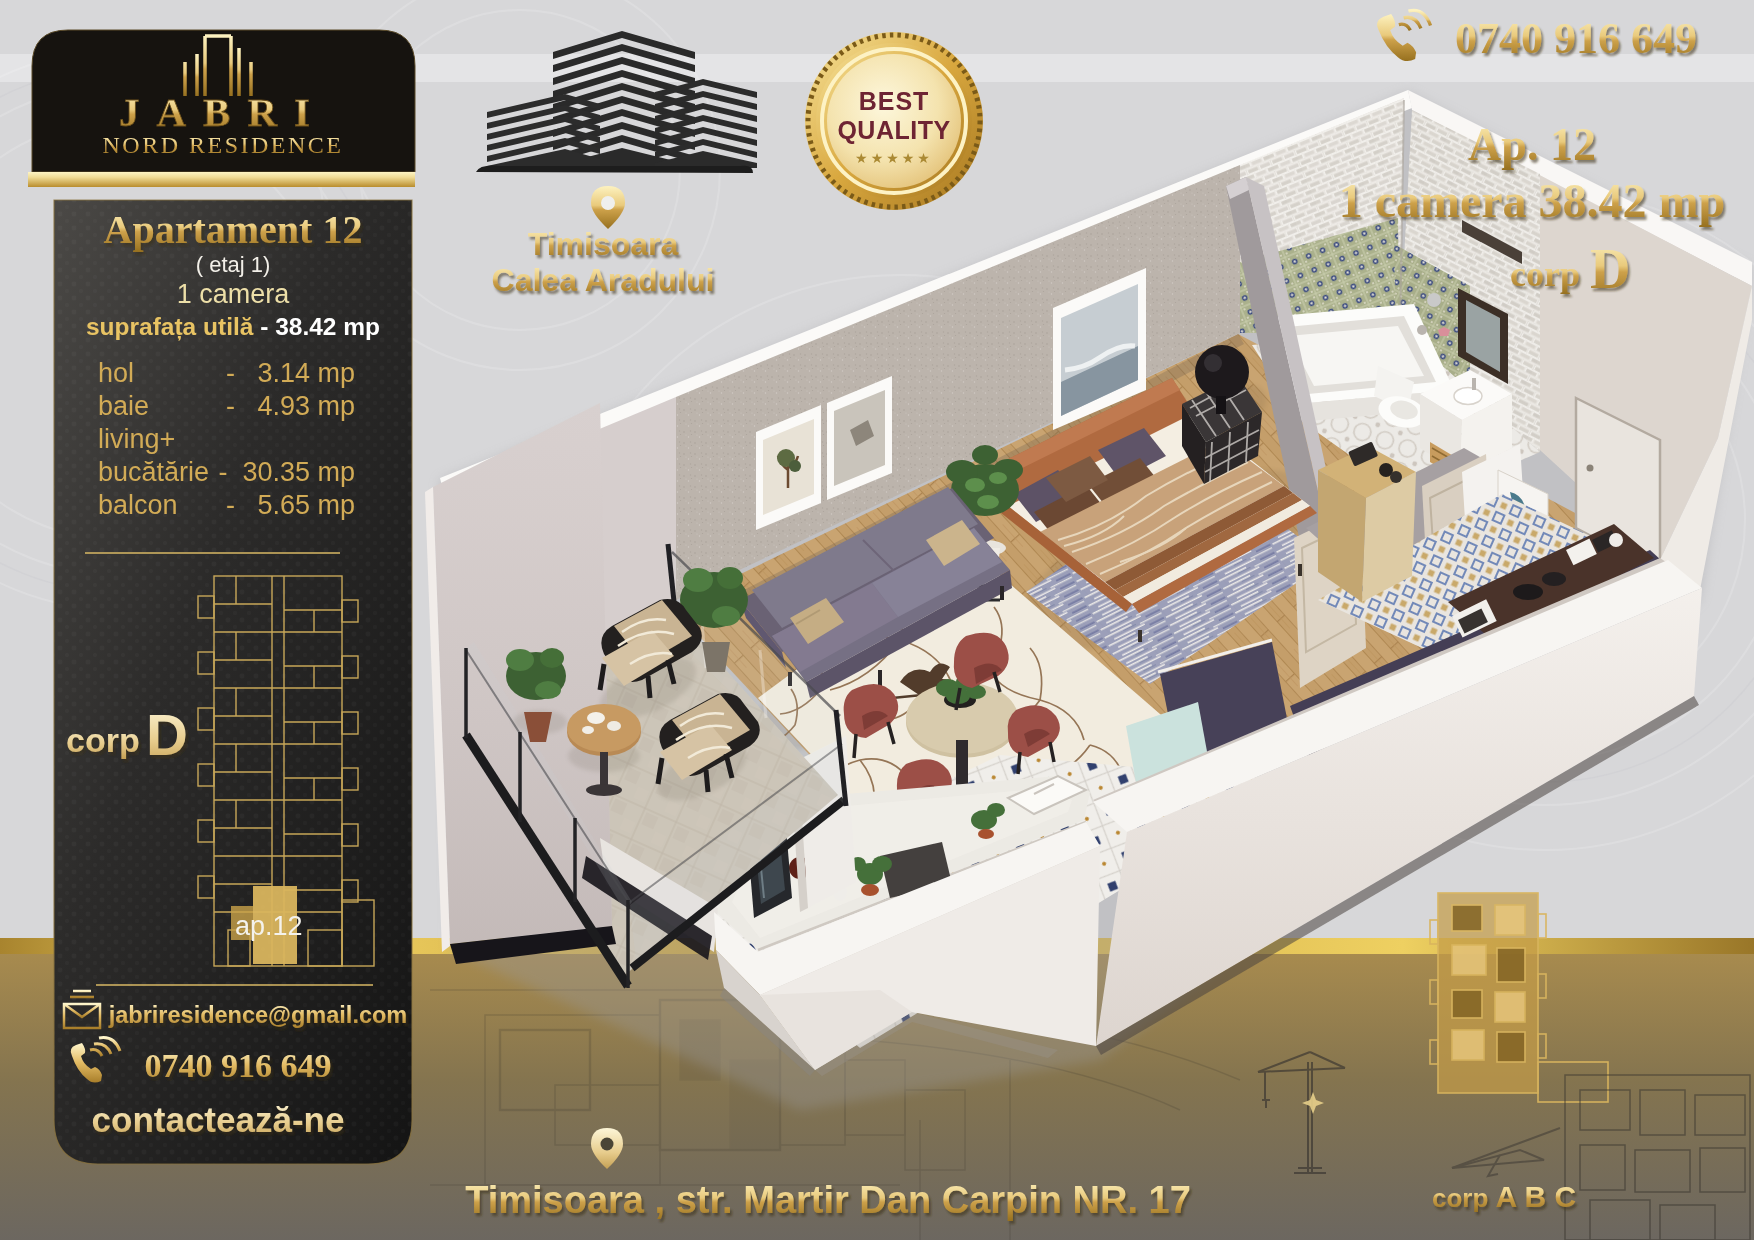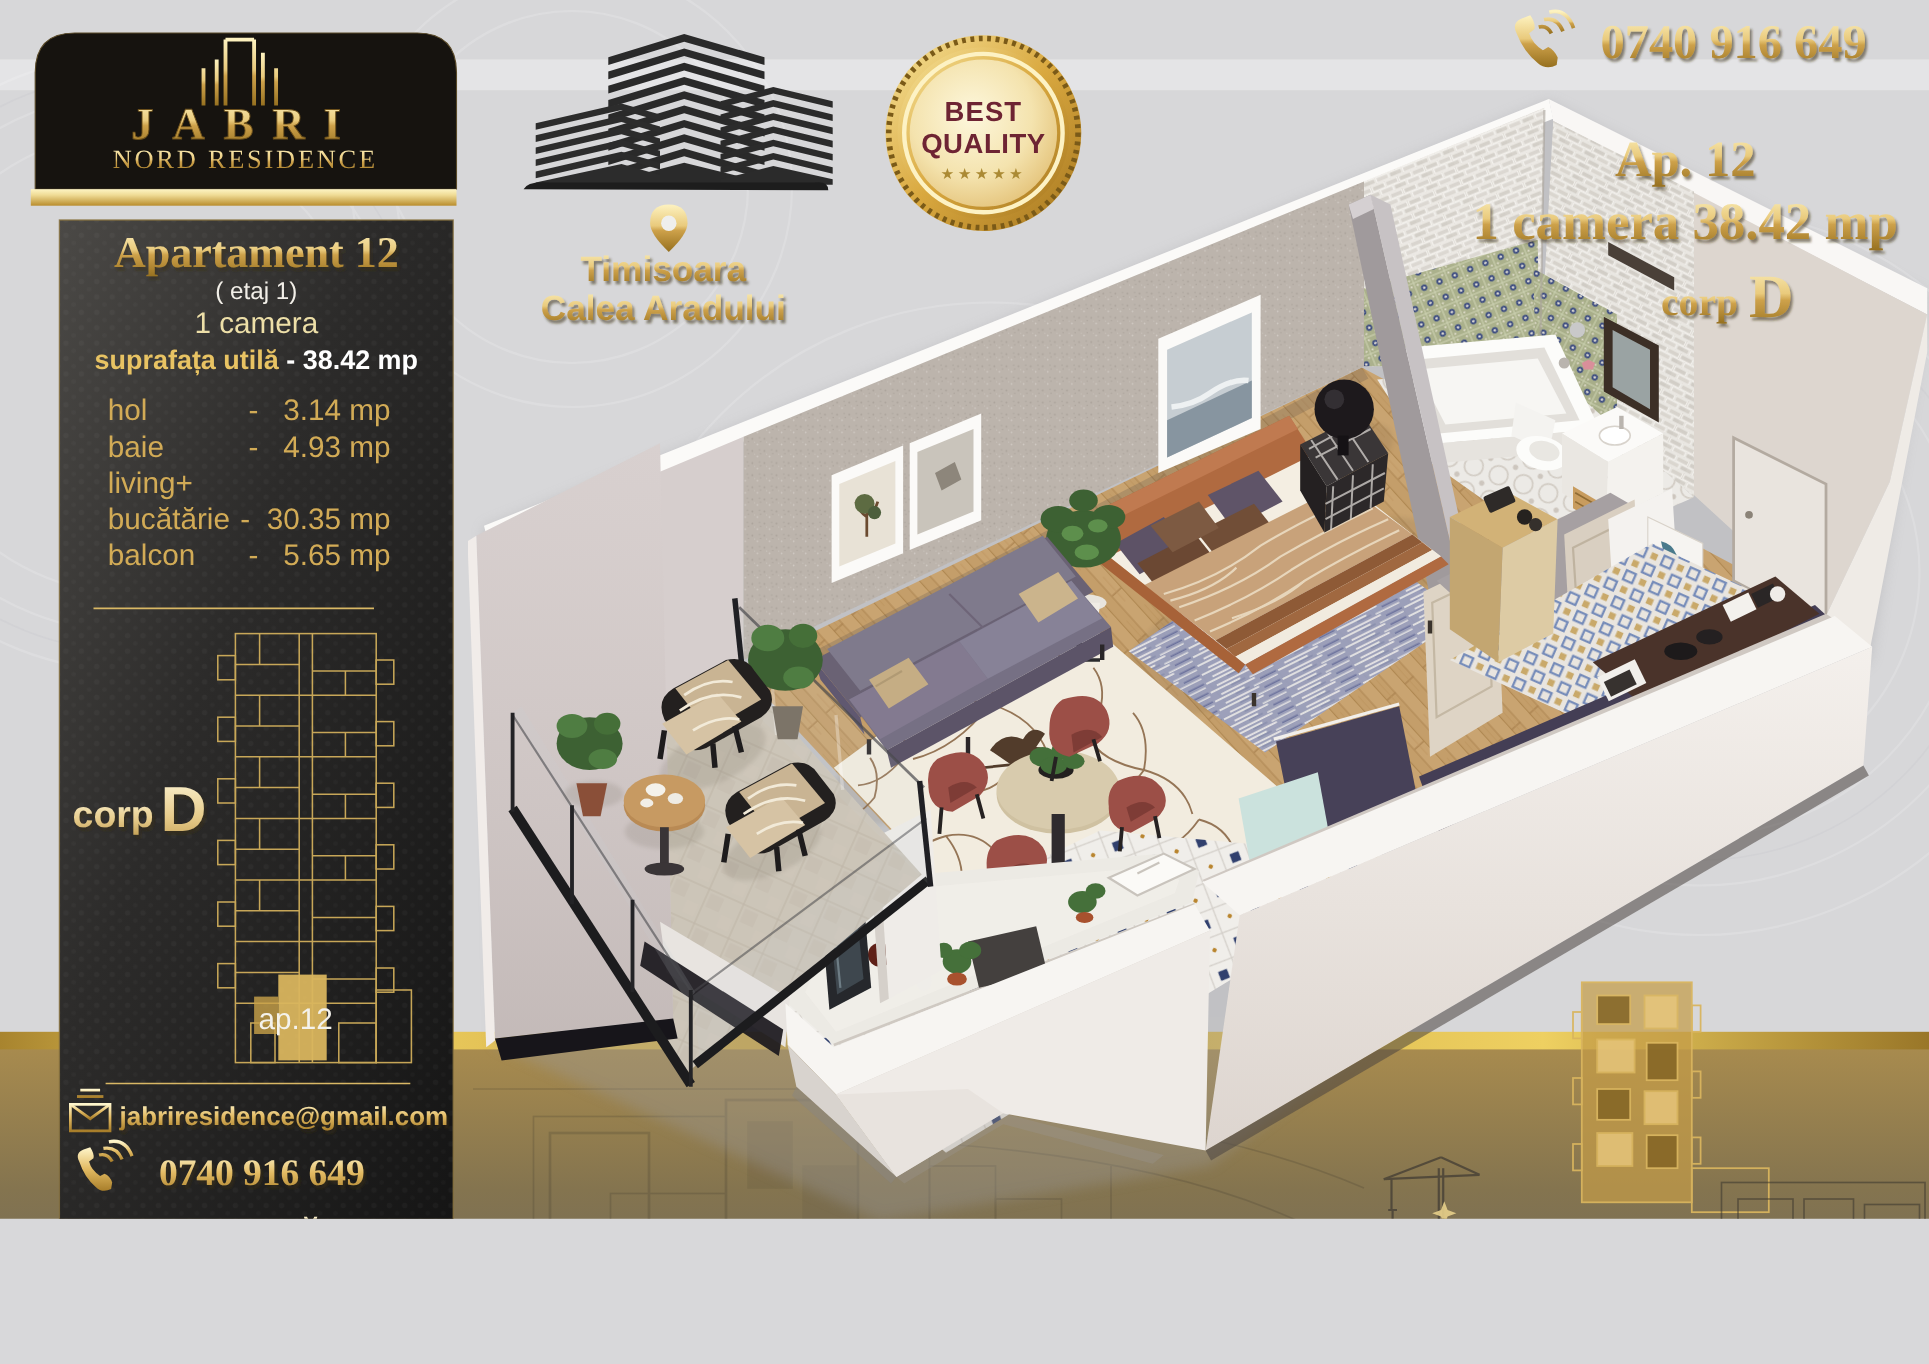--- a/index.html
+++ b/index.html
@@ -1,16 +1,16 @@
 <!DOCTYPE html>
 <html><head>
 <meta charset="utf-8">
 <style>
 html,body{margin:0;padding:0;background:#d8d8da;}
-#page{position:relative;width:1754px;height:1108px;overflow:hidden;font-family:"Liberation Sans",sans-serif;}
+#page{position:relative;width:1754px;height:1240px;overflow:hidden;font-family:"Liberation Sans",sans-serif;}
 </style>
 </head>
 <body>
 <div id="page">
 <svg width="1754" height="1240" viewBox="0 0 1754 1240">
 <defs>
 <linearGradient id="goldT" x1="0" y1="0" x2="0" y2="1">
  <stop offset="0" stop-color="#fdf2c0"></stop>
           <stop offset="0.45" stop-color="#e9ca7c"></stop>
  <stop offset="0.55" stop-color="#cda14a"></stop>

